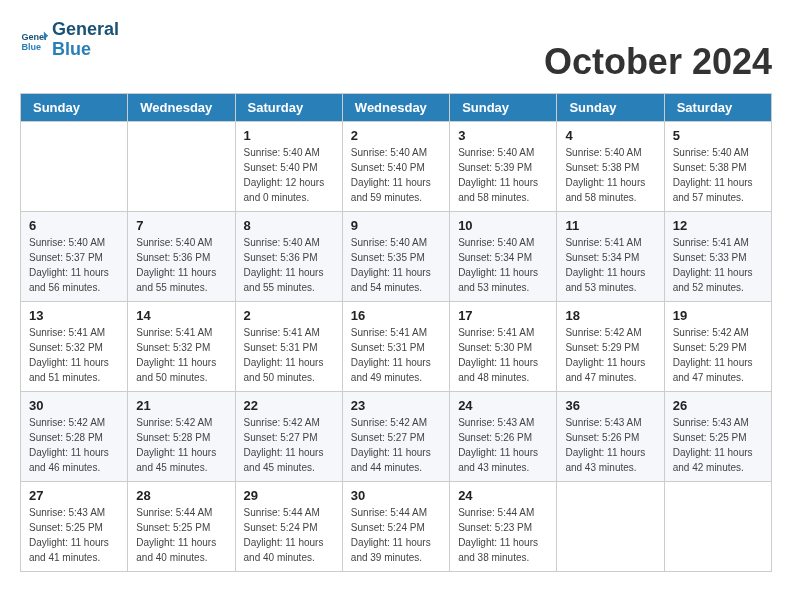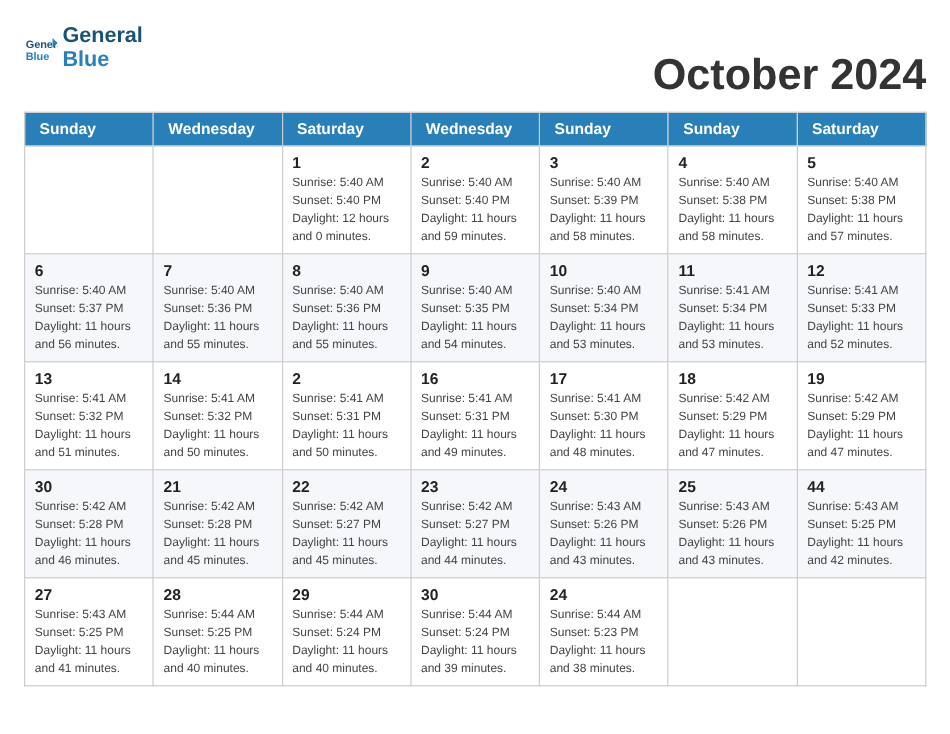--- a/index.html
+++ b/index.html
@@ -271,27 +271,27 @@
 Sunset: 5:27 PM
 Daylight: 11 hours and 44 minutes.</div>
         </td>
         <td>
           <div class="day-number">24</div>
           <div class="day-info" style="white-space: pre-line;">Sunrise: 5:43 AM
 Sunset: 5:26 PM
 Daylight: 11 hours and 43 minutes.</div>
         </td>
         <td>
-          <div class="day-number">25</div>
+          <div class="day-number">36</div>
           <div class="day-info" style="white-space: pre-line;">Sunrise: 5:43 AM
 Sunset: 5:26 PM
 Daylight: 11 hours and 43 minutes.</div>
         </td>
         <td>
-          <div class="day-number">44</div>
+          <div class="day-number">26</div>
           <div class="day-info" style="white-space: pre-line;">Sunrise: 5:43 AM
 Sunset: 5:25 PM
 Daylight: 11 hours and 42 minutes.</div>
         </td>
       </tr>
       <tr>
         <td>
           <div class="day-number">27</div>
           <div class="day-info" style="white-space: pre-line;">Sunrise: 5:43 AM
 Sunset: 5:25 PM

